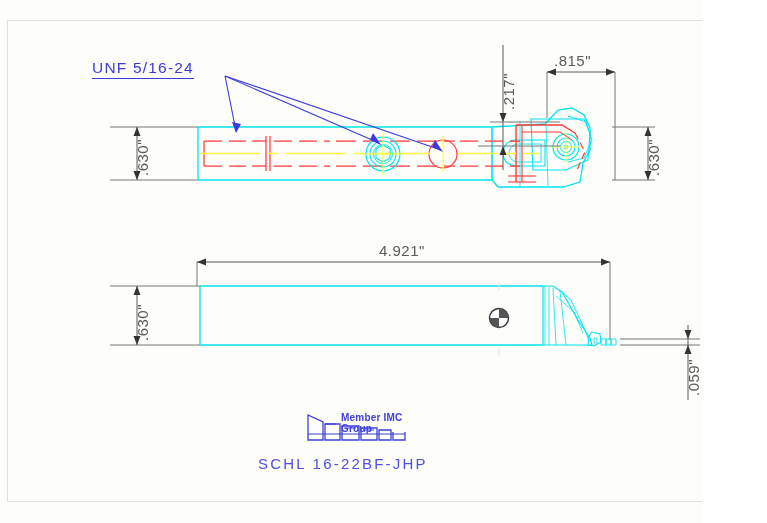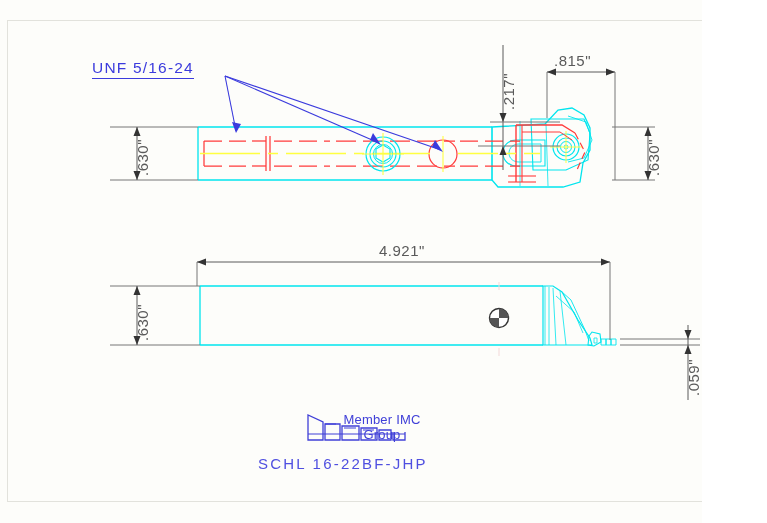--- a/index.html
+++ b/index.html
@@ -73,26 +73,25 @@
     position: absolute;
     left: 303px;
     top: 412px;
     width: 120px;
     height: 42px;
   }
   #imc-tagline {
     position: absolute;
     left: 38px;
     top: 0px;
-    font-size: 13px;
-    font-weight: normal;
+    font-size: 10px;
+    font-weight: bold;
     color: #4040d8;
     letter-spacing: 0.2px;
     font-family: "Liberation Sans", sans-serif;
-    text-align: center;
   }
 </style>
 </head>
 <body>
 
 <div id="root">
   <div id="frame"></div>
 
   <svg id="cad" width="767" height="523" viewBox="0 0 767 523">
 

